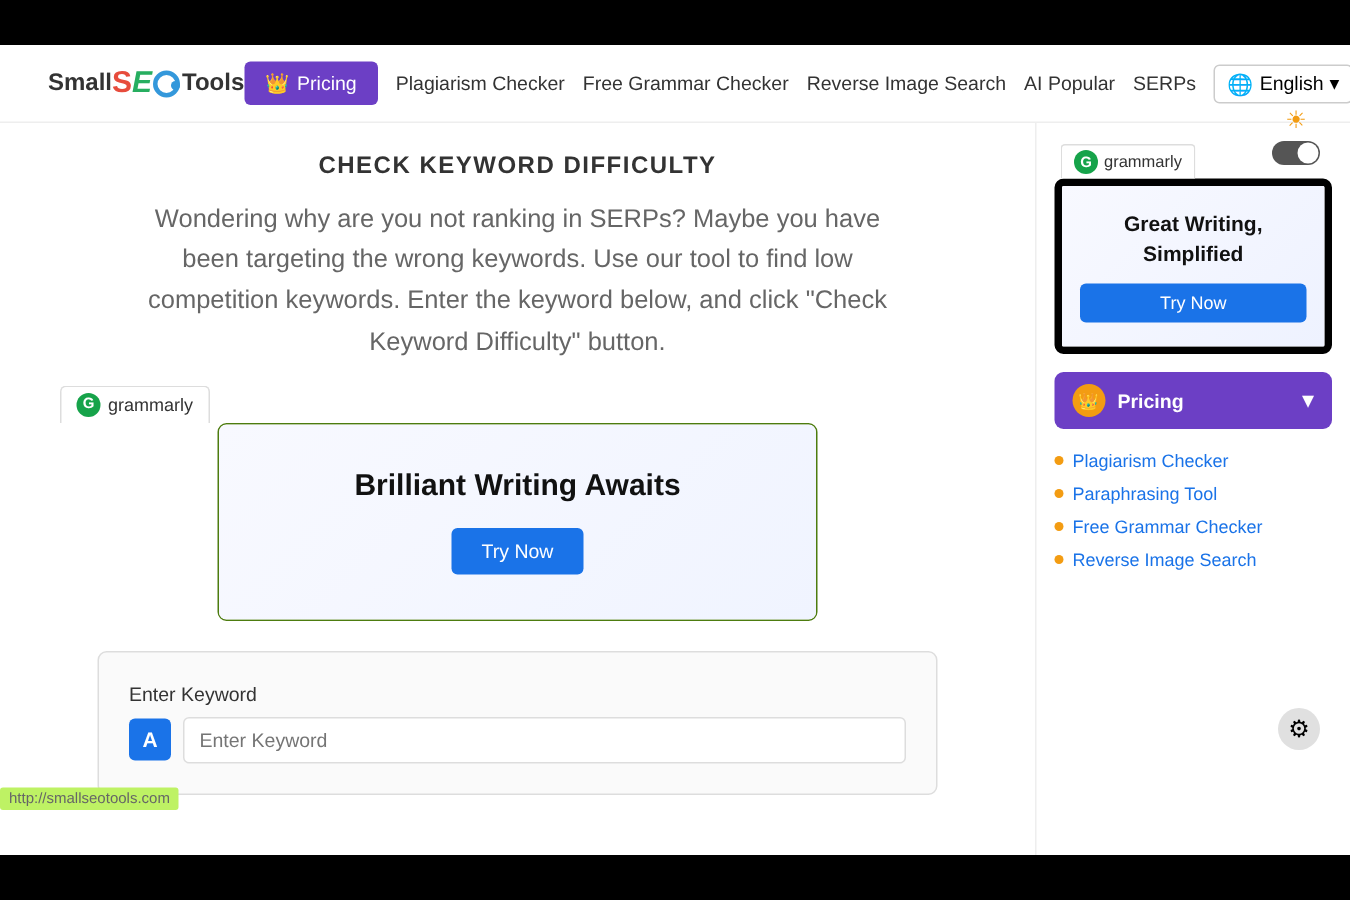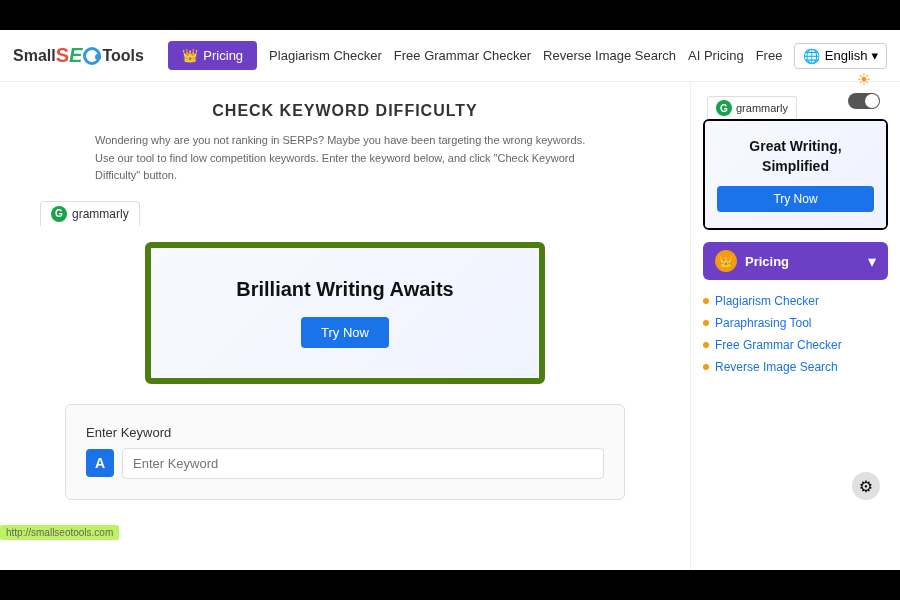--- a/index.html
+++ b/index.html
@@ -6,21 +6,21 @@
     body { width: 900px; height: 600px; overflow: hidden; font-family: Arial, sans-serif; background: #000; }
     
     
     .top-bar { background: #000; height: 30px; }
     
     
     .main-container { background: #fff; width: 900px; height: 540px; display: flex; flex-direction: column; }
     
     
     .header {
-      display: flex; align-items: center; padding: 10px 13px;
+      display: flex; align-items: center; padding: 10px 32px;
       background: #fff; border-bottom: 1px solid #eee;
       height: 52px;
     }
     .logo { display: flex; align-items: center; margin-right: auto; }
     .logo-small { color: #333; font-weight: 600; }
     .logo-seo { display: inline-flex; align-items: center; }
     .logo-s { color: #e74c3c; font-weight: 800; font-size: 20px; }
     .logo-e { color: #27ae60; font-weight: 800; font-size: 20px; font-style: italic; }
     .logo-o {
       display: inline-block; width: 18px; height: 18px; border-radius: 50%;
@@ -50,28 +50,28 @@
     .content { display: flex; flex: 1; overflow: hidden; }
     
     
     .main-area { flex: 1; padding: 20px 30px; overflow-y: auto; }
     
     .page-title {
       text-align: center; font-size: 16px; font-weight: bold; letter-spacing: 1px;
       color: #333; margin-bottom: 12px;
     }
     .page-desc {
-      text-align: left; font-size: 11px; color: #666; line-height: 1.6;
+      text-align: center; font-size: 17px; color: #666; line-height: 1.6;
       max-width: 500px; margin: 0 auto 16px;
     }
     
     
     .ad-card-main {
-      border: 6px solid #4d7c0f; border-radius: 6px; overflow: hidden;
-      max-width: 400px; margin: 16px auto 20px; background: #a21caf;
+      border: 1px solid #4d7c0f; border-radius: 6px; overflow: hidden;
+      max-width: 400px; margin: 0 auto 20px; background: #a21caf;
     }
     .ad-card-tab {
       display: inline-flex; align-items: center; gap: 5px;
       background: #fff; border: 1px solid #ddd; border-bottom: none;
       padding: 4px 10px; font-size: 12px; color: #333; margin-left: 10px;
       border-radius: 4px 4px 0 0;
     }
     .grammarly-g {
       width: 16px; height: 16px; background: #16a34a; border-radius: 50%;
       display: inline-flex; align-items: center; justify-content: center;
@@ -102,21 +102,21 @@
     .keyword-input {
       flex: 1; border: 1px solid #ddd; border-radius: 4px; padding: 7px 10px;
       font-size: 13px; color: #999;
     }
     
     
     .sidebar { width: 210px; padding: 10px 12px; border-left: 1px solid #eee; overflow-y: auto; }
     
     
     .sidebar-ad {
-      border: 2px solid #000000; border-radius: 6px; margin-bottom: 12px; overflow: hidden;
+      border: 5px solid #000000; border-radius: 6px; margin-bottom: 12px; overflow: hidden;
     }
     .sidebar-ad-tab {
       display: inline-flex; align-items: center; gap: 4px;
       background: #fff; border-bottom: none; padding: 3px 8px;
       font-size: 11px; color: #333; margin: 4px 4px 0;
       border: 1px solid #ddd; border-bottom: none; border-radius: 3px 3px 0 0;
     }
     .sidebar-ad-body {
       padding: 16px 12px; text-align: center;
       background: linear-gradient(135deg, #f8f9ff 0%, #eef2ff 100%);
@@ -202,22 +202,22 @@
     </div>
 
     <div class="nav">
       <button class="btn-pricing">
         <span>👑</span>
         <span>Pricing</span>
       </button>
       <span class="nav-link">Plagiarism Checker</span>
       <span class="nav-link">Free Grammar Checker</span>
       <span class="nav-link">Reverse Image Search</span>
-      <span class="nav-link">AI Pricing</span>
-      <span class="btn-login">Free</span>
+      <span class="nav-link">AI Popular</span>
+      <span class="btn-login">SERPs</span>
       <div class="btn-lang">
         <span class="globe-icon">🌐</span>
         <span>English</span>
         <span>▾</span>
       </div>
     </div>
   </div>
 
   <div class="dark-mode-area">
     <span class="sun-icon">☀</span>

